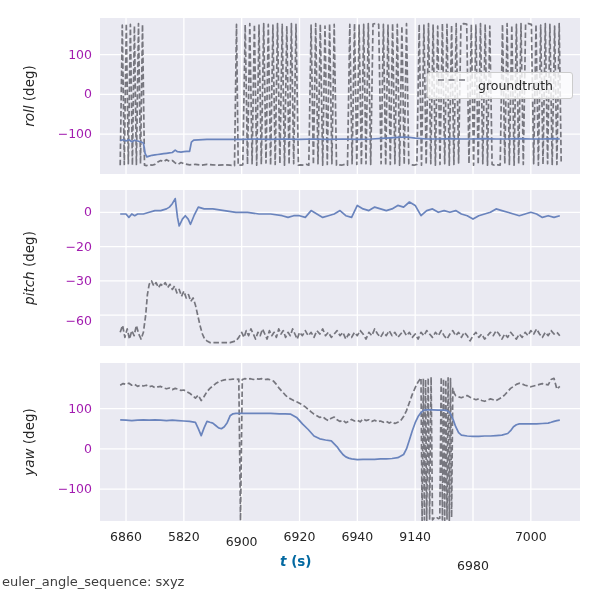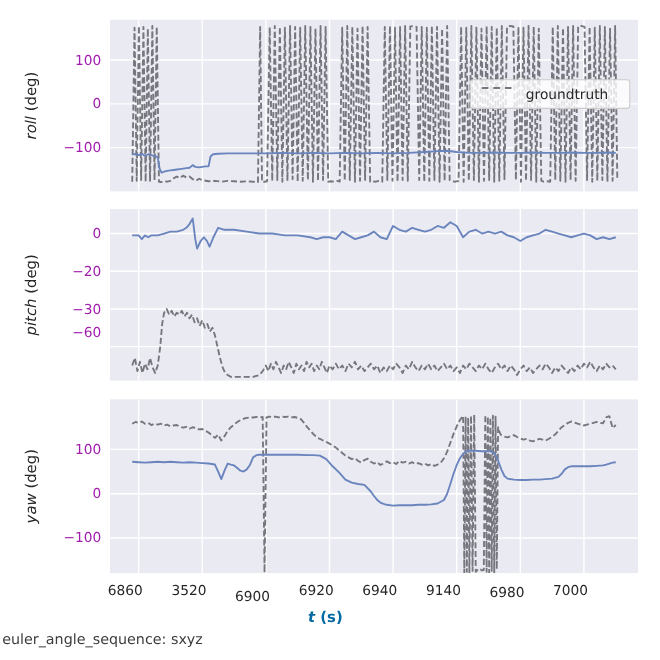--- a/index.html
+++ b/index.html
@@ -10,21 +10,21 @@
   #pitch-plot{top:190px;height:156px;}
   #yaw-plot{top:363px;height:158px;}
   .plot svg{display:block;}
   .ylabel{position:absolute;width:156px;height:20px;line-height:20px;text-align:center;
           font-size:13.5px;color:#262626;transform:rotate(-90deg);}
   #ylabel-roll{left:-49px;top:86px;}
   #ylabel-pitch{left:-49px;top:258px;}
   #ylabel-yaw{left:-49px;top:432px;}
   .ylabel .it, .xlabel .it{font-style:italic;}
   .ytick{position:absolute;width:44px;text-align:right;font-size:12.5px;color:#a21caf;line-height:16px;}
-  .xtick{position:absolute;width:56px;font-size:12.5px;color:#262626;line-height:16px;}
+  .xtick{position:absolute;width:56px;text-align:center;font-size:12.5px;color:#262626;line-height:16px;}
   .xlabel{position:absolute;left:280px;top:553px;width:120px;font-size:13.5px;color:#0369a1;font-weight:bold;}
   .offset-text{position:absolute;left:460px;top:546px;width:130px;text-align:right;font-size:12.5px;color:#262626;}
   .footnote{position:absolute;left:2px;top:574px;font-size:13px;color:#3d3d3d;}
   .legend{position:absolute;left:427px;top:72px;width:146px;box-sizing:border-box;
           background:rgba(255,255,255,0.8);border:1px solid #cccccc;border-radius:3px;
           padding:5px 8px 5px 9px;display:flex;flex-direction:column;gap:5px;z-index:5;}
   .legend-row{display:flex;align-items:flex-start;gap:9px;}
   .legend-label{font-size:12.5px;color:#262626;white-space:nowrap;}
   .legend-sample{flex:0 0 auto;}
 </style>
@@ -101,25 +101,25 @@
 
   <div class="xlabel"><span class="it">t</span><span> (s)</span></div>
   <div class="footnote">euler_angle_sequence: sxyz</div>
 
 <span class="ytick" style="left: 48px; top: 46.6122px;">100</span>
     <span class="ytick" style="left: 48px; top: 86.4082px;">0</span>
     <span class="ytick" style="left: 48px; top: 126.204px;">−100</span>
     <span class="ytick" style="left: 48px; top: 204.286px;">0</span>
     <span class="ytick" style="left: 48px; top: 238.571px;">−20</span>
     <span class="ytick" style="left: 48px; top: 272.857px;">−30</span>
-    <span class="ytick" style="left: 48px; top: 294px;">−60</span>
+    <span class="ytick" style="left: 48px; top: 313px;">−60</span>
     <span class="ytick" style="left: 48px; top: 400.546px;">100</span>
     <span class="ytick" style="left: 48px; top: 440.852px;">0</span>
     <span class="ytick" style="left: 48px; top: 481.158px;">−100</span>
     <span class="xtick" style="left: 98.0241px; top: 529px;">6860</span>
-    <span class="xtick" style="left: 155.855px; top: 529px;">3520</span>
+    <span class="xtick" style="left: 155.855px; top: 529px;">5820</span>
     <span class="xtick" style="left: 213.687px; top: 534px;">6900</span>
     <span class="xtick" style="left: 271.518px; top: 529px;">6920</span>
     <span class="xtick" style="left: 329.349px; top: 529px;">6940</span>
     <span class="xtick" style="left: 387.181px; top: 529px;">9140</span>
-    <span class="xtick" style="left: 445.012px; top: 531px;">6980</span>
+    <span class="xtick" style="left: 445.012px; top: 558px;">6980</span>
     <span class="xtick" style="left: 502.843px; top: 529px;">7000</span>
   </div>
 
 </body></html>

